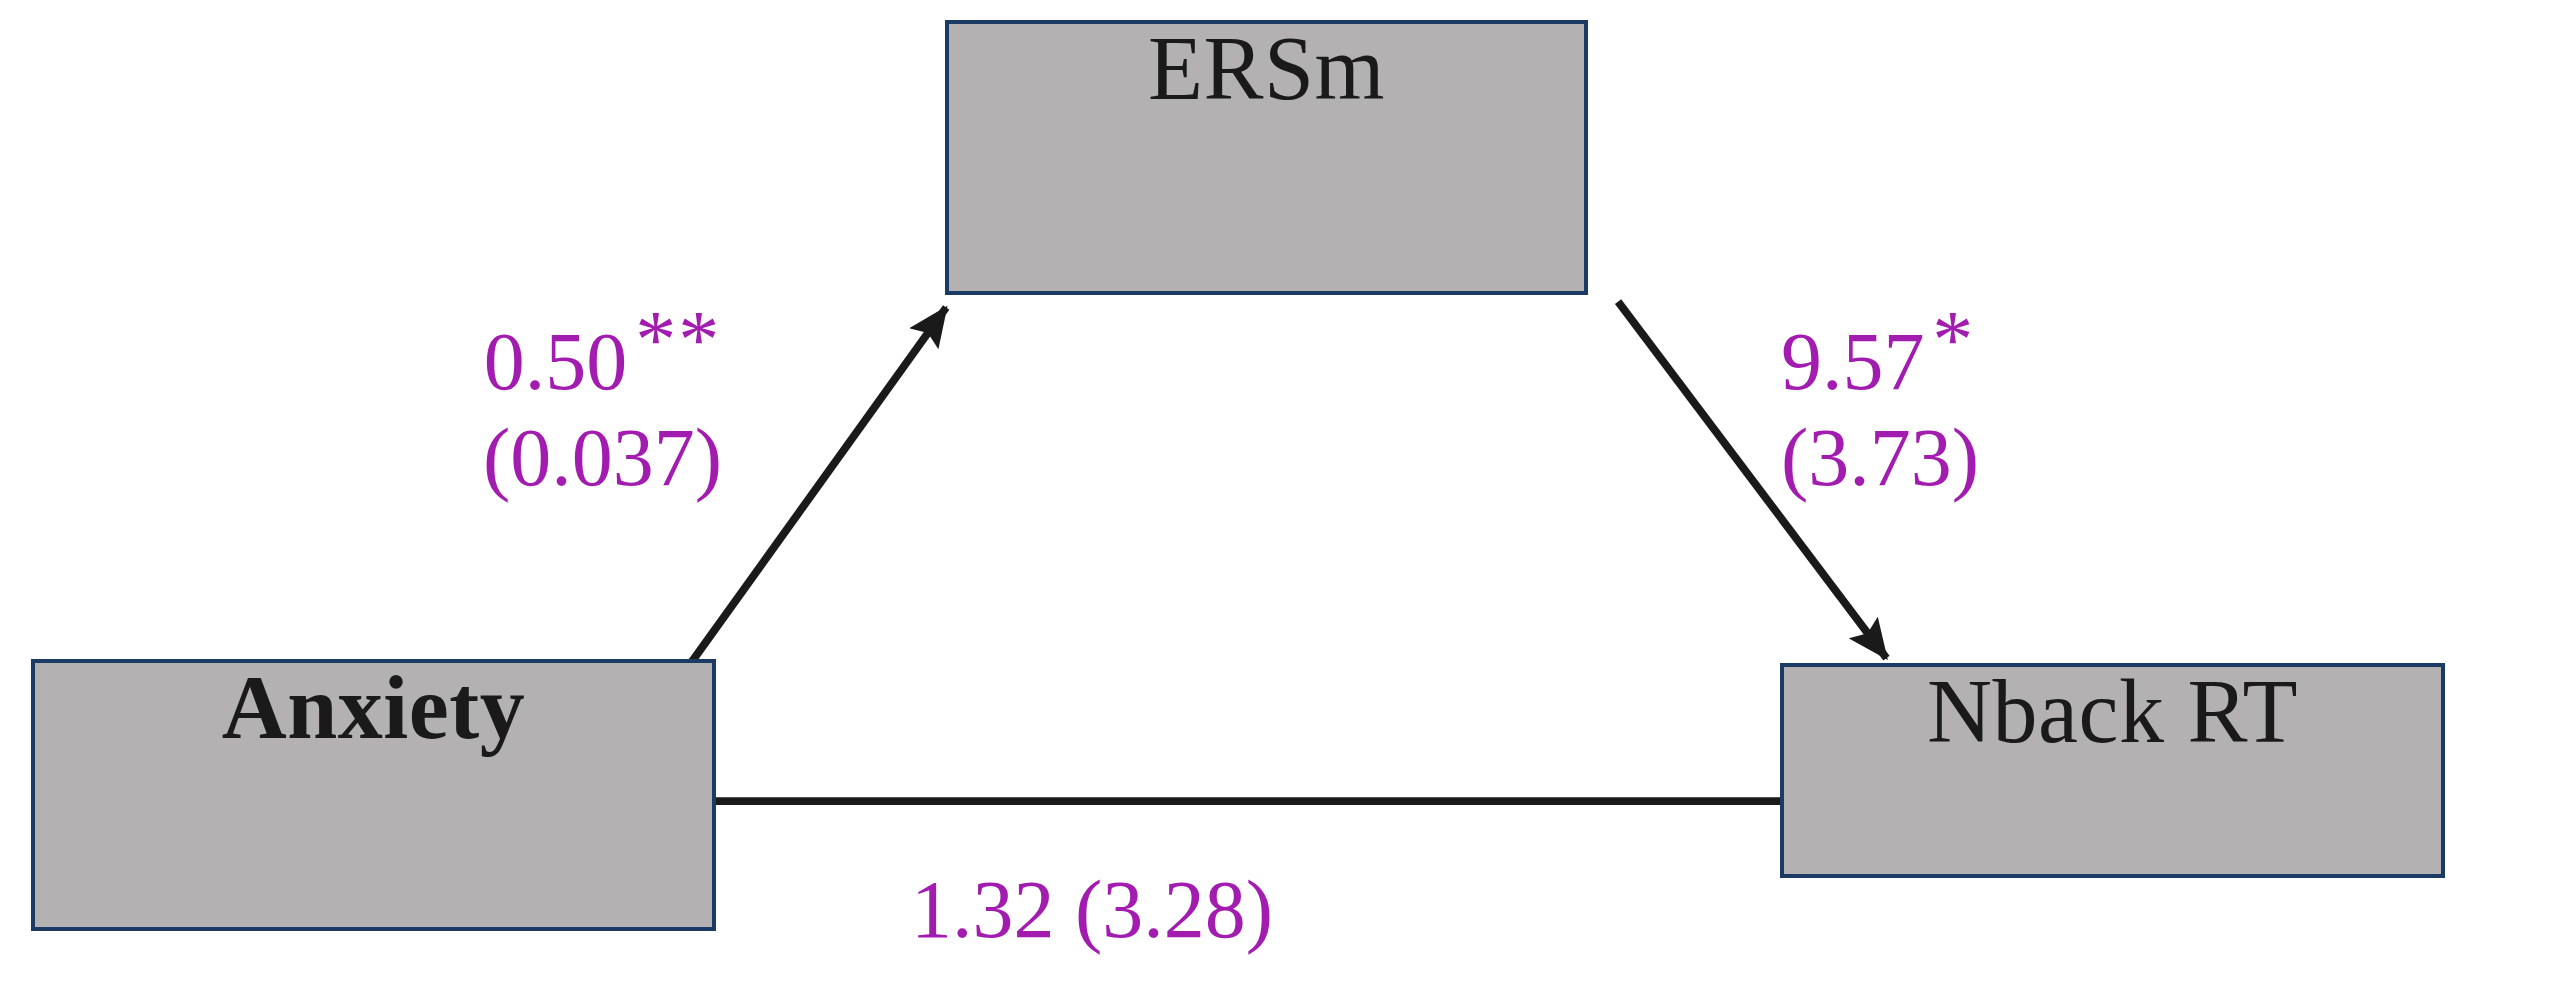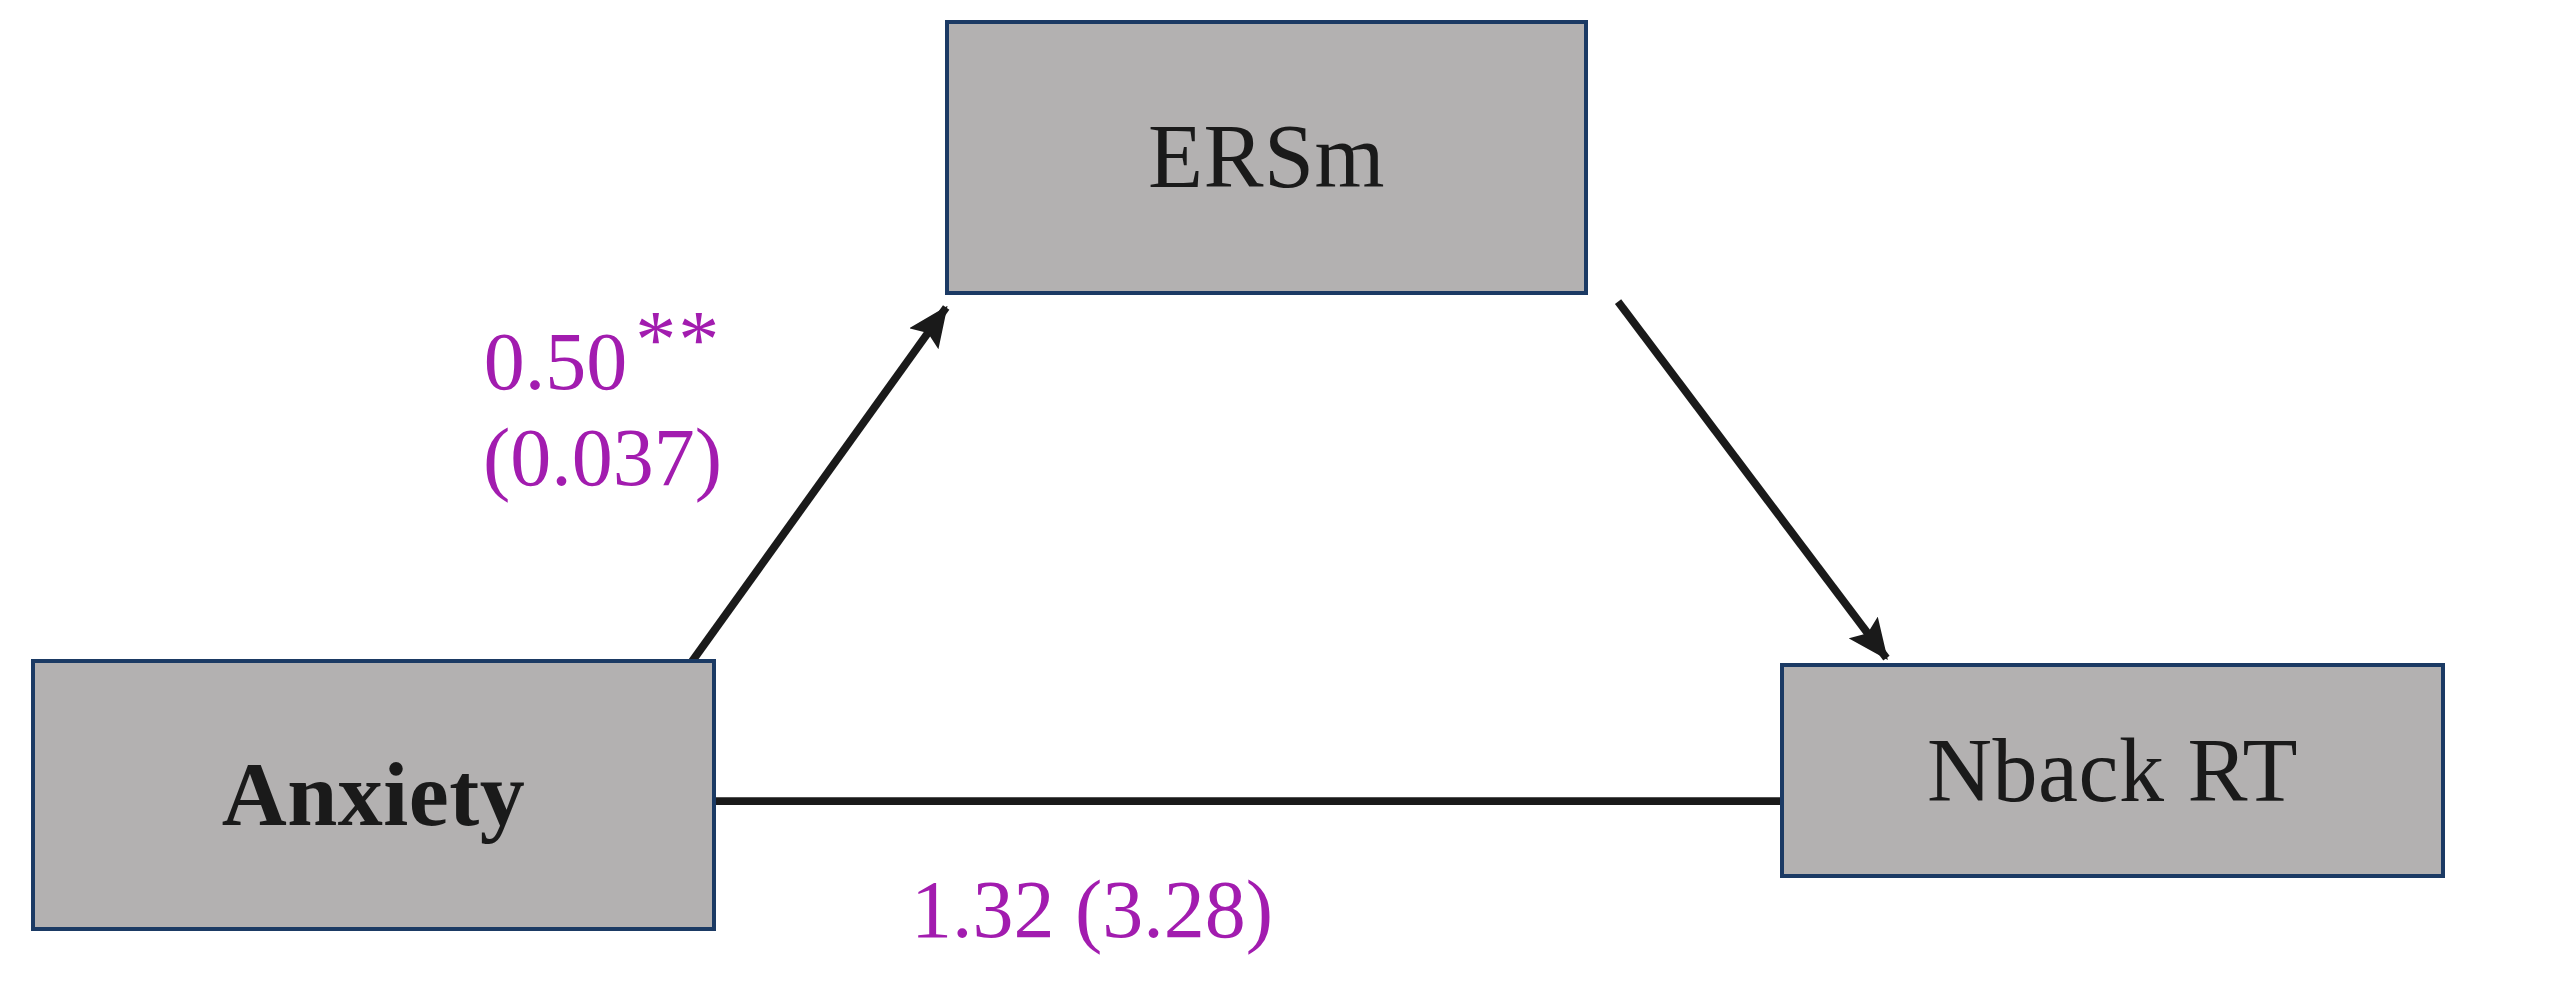--- a/index.html
+++ b/index.html
@@ -24,21 +24,21 @@
     width: 2576px;
     height: 1001px;
     pointer-events: none;
   }
   .node-box {
     position: absolute;
     box-sizing: border-box;
     background: #b3b1b1;
     border: 4.9px solid #1b3a64;
     display: flex;
-    align-items: center;
+    align-items: flex-start;
     justify-content: center;
   }
   .node-label {
     font-size: 90px;
     line-height: 1;
     color: #1a1a1a;
     letter-spacing: 0.5px;
     white-space: nowrap;
   }
   #node-ersm   { left: 945px;  top: 19.6px;  width: 643px; height: 275px; }
@@ -98,19 +98,23 @@
 
   <div class="node-box" id="node-nback">
     <span class="node-label">Nback RT</span>
   </div>
 
   <div class="edge-label centered" id="label-a-path">
     <span class="coef-line"><span>0.50</span><span class="sig-stars">**</span></span>
     <span class="se-line">(0.037)</span>
   </div>
 
+  <div class="edge-label" id="label-b-path">
+    <span class="coef-line"><span>9.57</span><span class="sig-stars">*</span></span>
+    <span class="se-line">(3.73)</span>
+  </div>
 
   <div class="edge-label centered" id="label-c-path">
     <span class="coef-line">1.32 (3.28)</span>
   </div>
 
 </div>
 
 
 </body></html>

